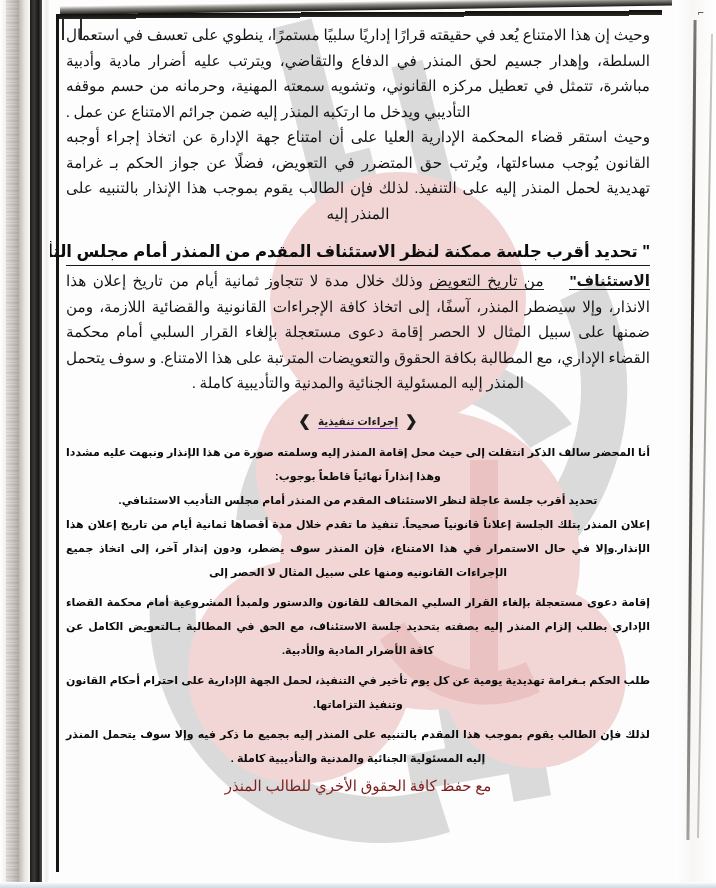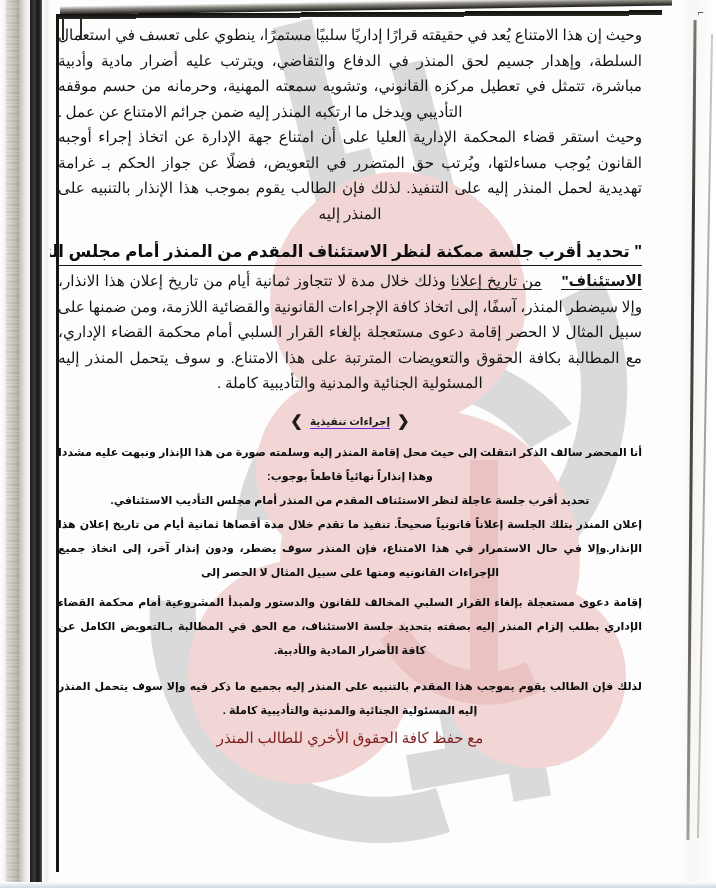--- a/index.html
+++ b/index.html
@@ -132,21 +132,21 @@
     position: absolute;
     left: 0; top: 0;
     width: 716px; height: 888px;
     z-index: 1;
     pointer-events: none;
   }
 
   
   .content {
     position: absolute;
-    left: 58px;
+    left: 66px;
     top: 22px;
     width: 584px;
     z-index: 4;
     color: #121212;
   }
 
   .para {
     font-size: 15.2px;
     line-height: 25.5px;
     text-align: justify;
@@ -277,40 +277,41 @@
 
     <p class="para para-a">وحيث إن هذا الامتناع يُعد في حقيقته قرارًا إداريًا سلبيًا مستمرًا، ينطوي على تعسف في استعمال السلطة، وإهدار جسيم لحق المنذر في الدفاع والتقاضي، ويترتب عليه أضرار مادية وأدبية مباشرة، تتمثل في تعطيل مركزه القانوني، وتشويه سمعته المهنية، وحرمانه من حسم موقفه التأديبي   ويدخل ما ارتكبه المنذر إليه ضمن جرائم الامتناع عن عمل .</p>
 
     <p class="para">وحيث استقر قضاء المحكمة الإدارية العليا على أن امتناع جهة الإدارة عن اتخاذ إجراء أوجبه القانون يُوجب مساءلتها، ويُرتب حق المتضرر في التعويض، فضلًا عن جواز الحكم بـ غرامة تهديدية لحمل المنذر إليه  على التنفيذ. لذلك فإن الطالب يقوم بموجب هذا الإنذار بالتنبيه على المنذر إليه</p>
 
     <div class="heading">" تحديد أقرب جلسة ممكنة لنظر الاستئناف المقدم من المنذر أمام مجلس التأديب</div>
 
     <p class="para">
       <span class="lead-word">الاستئناف"</span>
       &nbsp;&nbsp;
-      <span class="underline-seg">من تاريخ إعلانا</span>
+      <span class="underline-seg">من تاريخ التعويض</span>
       <span>وذلك خلال مدة لا تتجاوز ثمانية أيام من تاريخ إعلان هذا الانذار، وإلا سيضطر المنذر، آسفًا، إلى اتخاذ كافة الإجراءات القانونية والقضائية اللازمة، ومن ضمنها على سبيل المثال لا الحصر إقامة دعوى مستعجلة بإلغاء  القرار السلبي أمام محكمة القضاء الإداري، مع المطالبة بكافة الحقوق والتعويضات المترتبة على هذا الامتناع. و سوف يتحمل المنذر إليه المسئولية الجنائية والمدنية والتأديبية كاملة .</span>
     </p>
 
     <div class="divider">
       <span class="orn">❮</span><span class="dv-text">إجراءات تنفيذية</span><span class="orn">❯</span>
     </div>
 
     <p class="bold-block">أنا المحضر سالف الذكر انتقلت إلى حيث محل إقامة المنذر إليه وسلمته صورة من هذا الإنذار ونبهت عليه مشددا وهذا إنذاراً نهائياً قاطعاً بوجوب:</p>
 
     <p class="bold-block centered">تحديد أقرب جلسة عاجلة لنظر الاستئناف المقدم من المنذر أمام مجلس التأديب الاستئنافي.</p>
 
     <p class="bold-block">إعلان المنذر بتلك الجلسة إعلاناً قانونياً صحيحاً. تنفيذ ما تقدم خلال مدة أقصاها ثمانية أيام من تاريخ إعلان هذا الإنذار.وإلا  في حال الاستمرار في هذا الامتناع، فإن المنذر سوف يضطر، ودون إنذار آخر، إلى اتخاذ جميع الإجراءات القانونيه ومنها على سبيل المثال لا الحصر إلى</p>
 
     <div class="spacer-6"></div>
 
     <p class="bold-block">إقامة دعوى مستعجلة بإلغاء القرار السلبي المخالف للقانون والدستور ولمبدأ المشروعية  أمام محكمة القضاء الإداري بطلب إلزام المنذر إليه بصفته بتحديد جلسة الاستئناف، مع الحق في المطالبة بـالتعويض الكامل عن كافة الأضرار المادية والأدبية.</p>
 
     <div class="spacer-6"></div>
 
+    <p class="bold-block">طلب الحكم بـغرامة تهديدية يومية عن كل يوم تأخير في التنفيذ، لحمل الجهة الإدارية على احترام أحكام القانون وتنفيذ التزاماتها.</p>
 
     <div class="spacer-6"></div>
 
     <p class="bold-block">لذلك فإن الطالب يقوم بموجب هذا المقدم بالتنبيه على المنذر إليه بجميع ما ذكر فيه  وإلا سوف يتحمل المنذر إليه المسئولية الجنائية والمدنية والتأديبية كاملة .</p>
 
     <p class="closing">مع حفظ كافة الحقوق الأخري للطالب المنذر</p>
 
   </div>
 </div>
 

